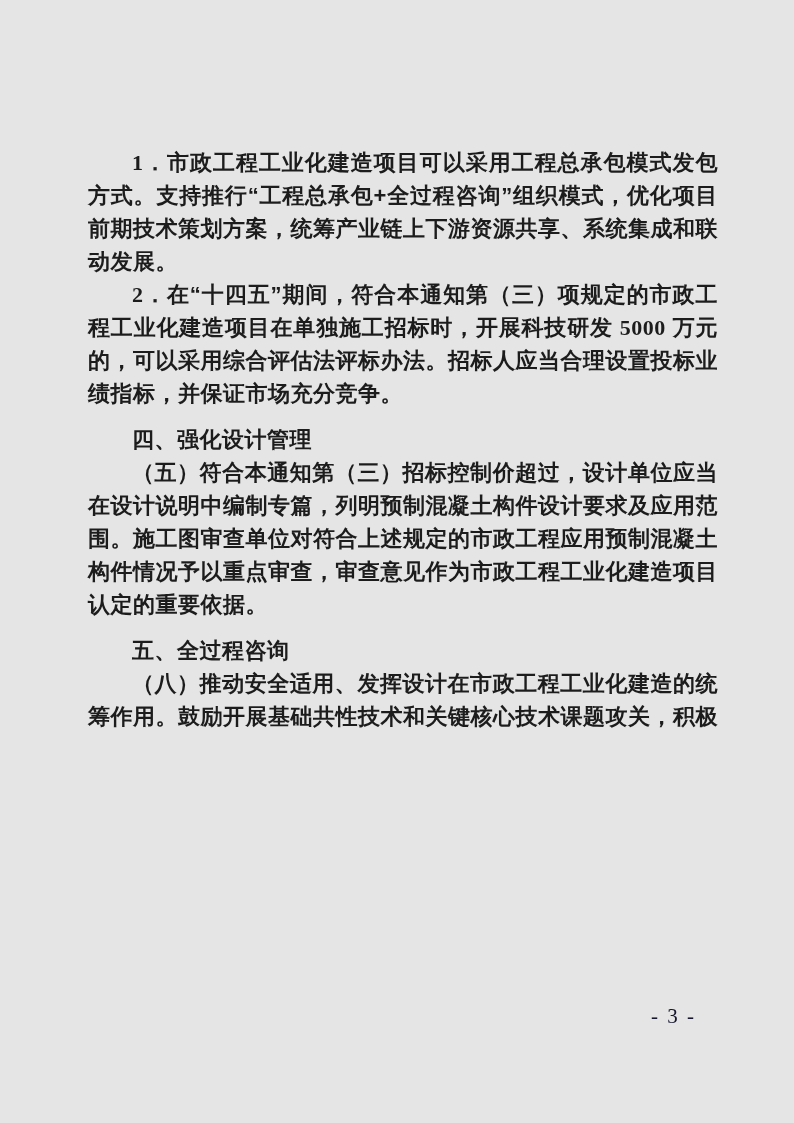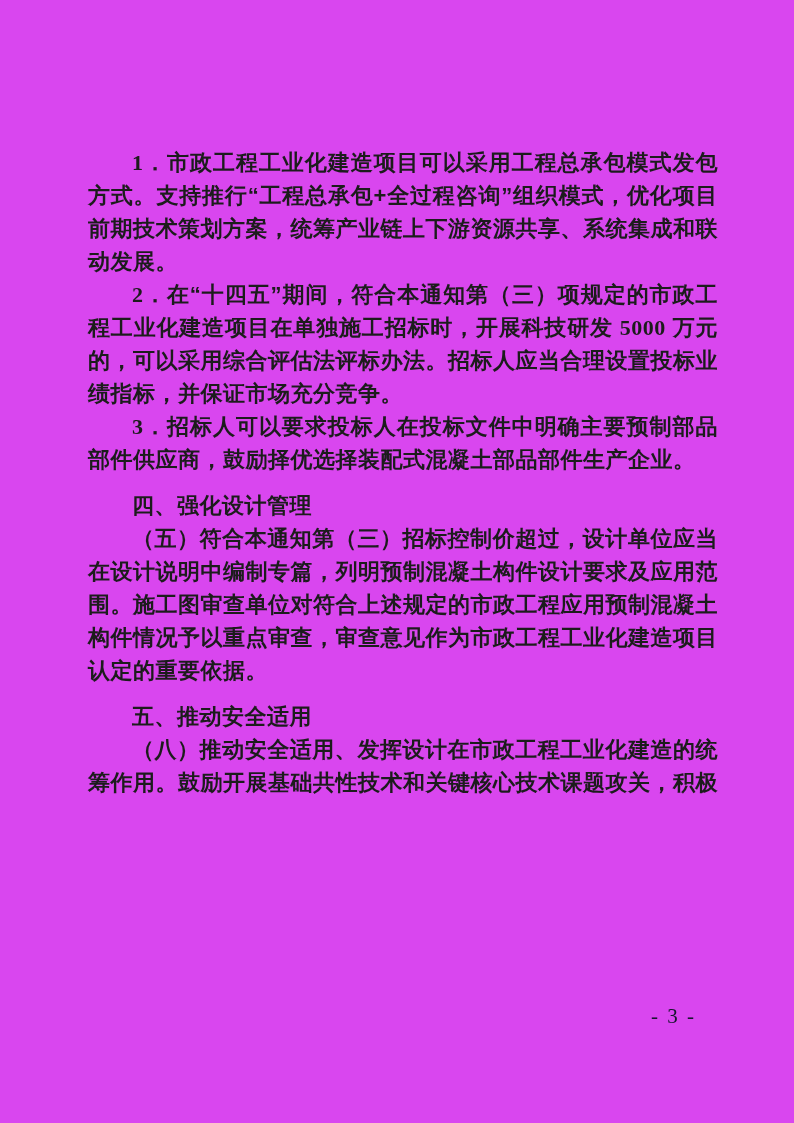--- a/index.html
+++ b/index.html
@@ -4,21 +4,21 @@
 <style>
   html, body {
     margin: 0;
     padding: 0;
     background: #ffffff;
   }
   .page {
     position: relative;
     width: 794px;
     height: 1123px;
-    background: #d946ef;
+    background: #e5e5e5;
     overflow: hidden;
     font-family: "Liberation Sans", sans-serif;
   }
   .content {
     position: absolute;
     left: 88px;
     top: 146px;
     width: 630px;
   }
   .para {
@@ -53,20 +53,19 @@
     white-space: pre;
   }
 </style>
 </head>
 <body>
 
 <div class="page">
   <div class="content">
       <p class="para"><span class="latin">1</span><span>．市政工程工业化建造项目可以采用工程总承包模式发包方式。支持推行“工程总承包+全过程咨询”组织模式，优化项目前期技术策划方案，统筹产业链上下游资源共享、系统集成和联动发展。</span></p>
       <p class="para"><span class="latin">2</span><span>．在“十四五”期间，符合本通知第（三）项规定的市政工程工业化建造项目在单独施工招标时，开展科技研发 </span><span class="latin">5000</span><span> 万元的，可以采用综合评估法评标办法。招标人应当合理设置投标业绩指标，并保证市场充分竞争。</span></p>
-      <p class="para"><span class="latin">3</span><span>．招标人可以要求投标人在投标文件中明确主要预制部品部件供应商，鼓励择优选择装配式混凝土部品部件生产企业。</span></p>
       <p class="para heading"><span>四、强化设计管理</span></p>
       <p class="para"><span>（五）符合本通知第（三）招标控制价超过，设计单位应当在设计说明中编制专篇，列明预制混凝土构件设计要求及应用范围。施工图审查单位对符合上述规定的市政工程应用预制混凝土构件情况予以重点审查，审查意见作为市政工程工业化建造项目认定的重要依据。</span></p>
-      <p class="para heading"><span>五、推动安全适用</span></p>
+      <p class="para heading"><span>五、全过程咨询</span></p>
       <p class="para"><span>（八）推动安全适用、发挥设计在市政工程工业化建造的统筹作用。鼓励开展基础共性技术和关键核心技术课题攻关，积极</span></p>
     </div>
   <div class="page-number">- 3 -</div>
 </div>
 
 </body></html>

